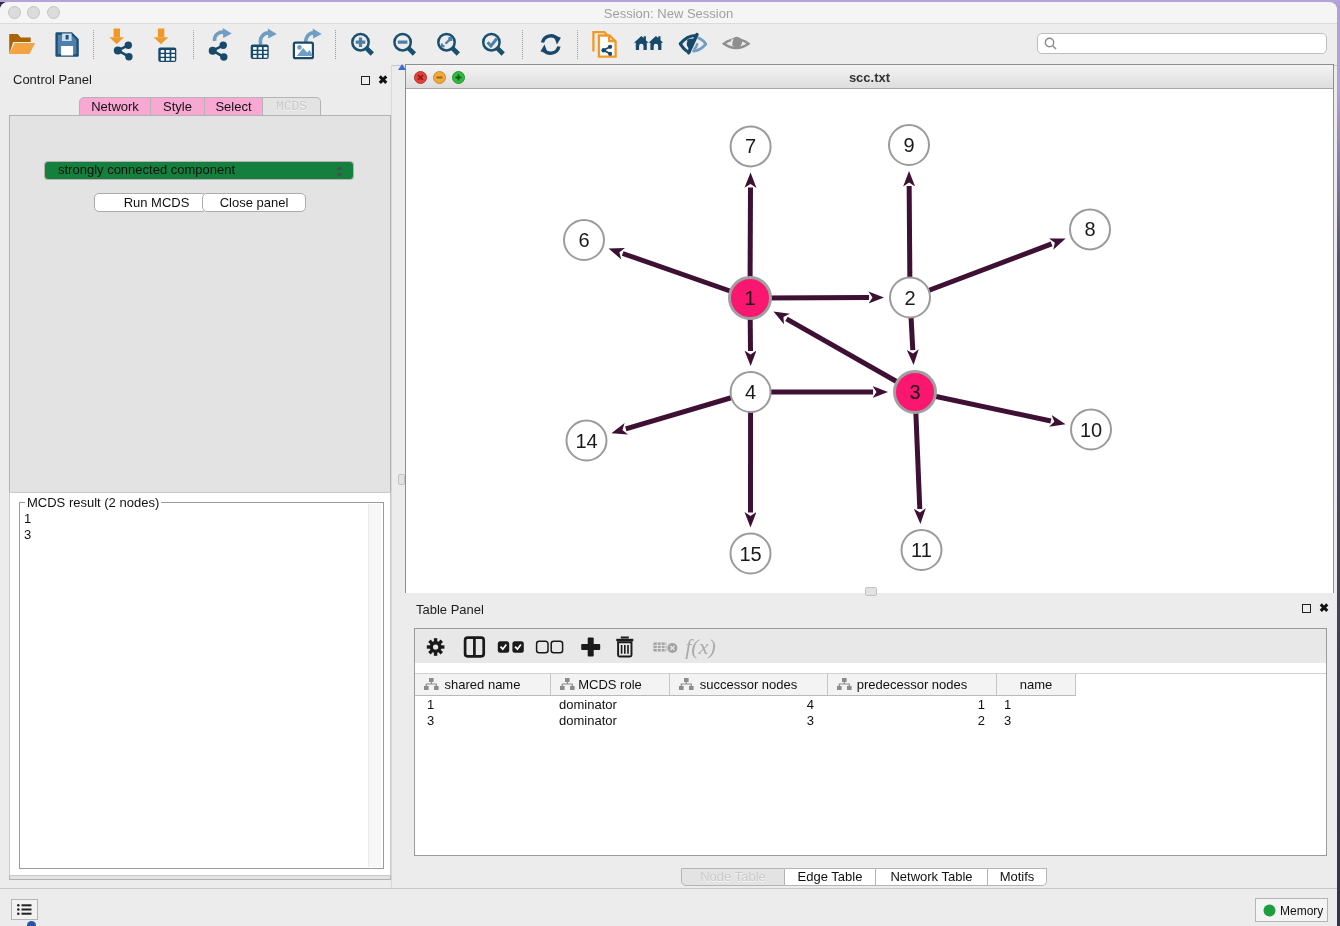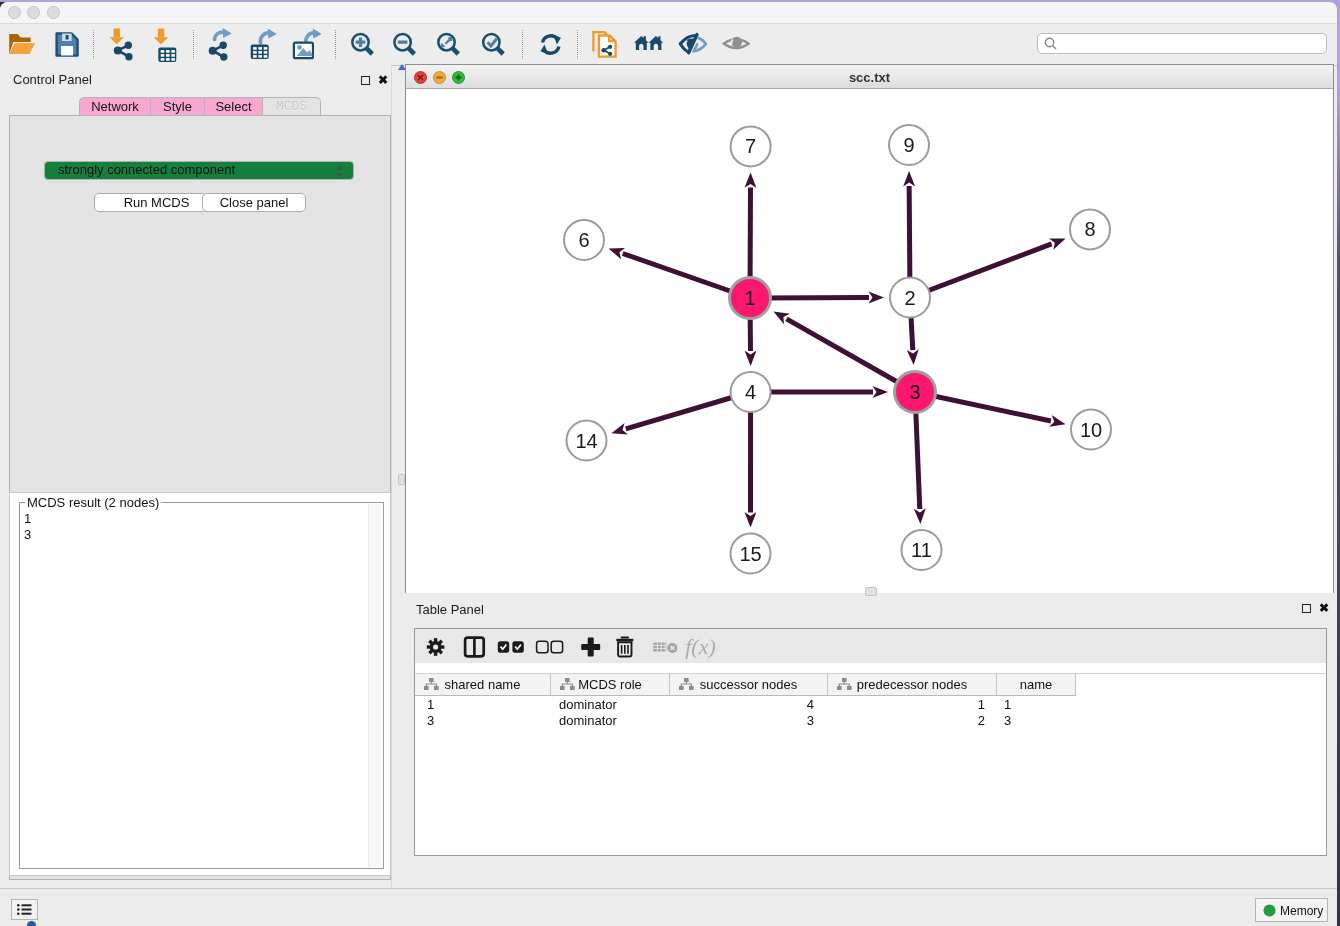--- a/index.html
+++ b/index.html
@@ -97,20 +97,21 @@
 </head>
 <body>
 <div id="bgstrip"></div>
 <div id="topstrip"></div>
 <div id="bluedot"></div>
 <div id="app">
   <div id="titlebar">
     <div class="tlight" style="left:8px;"></div>
     <div class="tlight" style="left:27px;"></div>
     <div class="tlight" style="left:47px;"></div>
+    <div id="apptitle">Session: New Session</div>
   </div>
   <div id="toolbar">
     <svg width="780" height="42" viewBox="0 0 780 42" style="position:absolute;left:0;top:0;">
 
       <g transform="translate(21.7,20.5)">
         <path d="M-12.5,9.5 V-10.5 H-4 L-1,-7 H9 V-2.5 H-8.5 Z" fill="#a96508"></path>
         <path d="M-12.5,9.5 L-7,-1.5 H13.5 L7.8,9.5 Z" fill="#f3a440"></path>
       </g>
 
       <g transform="translate(66.6,20.5)">
@@ -477,20 +478,26 @@
       <div class="trow" style="left:144px; top:68px;">dominator</div>
       <div class="trow" style="left:380px; top:68px; width:19px; text-align:right;">4</div>
       <div class="trow" style="left:551px; top:68px; width:19px; text-align:right;">1</div>
       <div class="trow" style="left:589px; top:68px;">1</div>
       <div class="trow" style="left:12px; top:84px;">3</div>
       <div class="trow" style="left:144px; top:84px;">dominator</div>
       <div class="trow" style="left:380px; top:84px; width:19px; text-align:right;">3</div>
       <div class="trow" style="left:551px; top:84px; width:19px; text-align:right;">2</div>
       <div class="trow" style="left:589px; top:84px;">3</div>
     </div>
+    <div class="tabrow" style="left:276px; top:275px;">
+      <div class="btab first gray" style="width:104px;">Node Table</div>
+      <div class="btab" style="width:91px;">Edge Table</div>
+      <div class="btab" style="width:112px;">Network Table</div>
+      <div class="btab last" style="width:59px;">Motifs</div>
+    </div>
   </div>
   <div id="statusbar">
     <div id="listbtn">
       <svg width="25" height="19" viewBox="0 0 25 19">
         <g fill="#222">
           <rect x="5" y="4" width="2.6" height="2.6" rx="1.3"></rect>
             <rect x="9.5" y="4.3" width="10" height="2"></rect>
           <rect x="5" y="8.2" width="2.6" height="2.6" rx="1.3"></rect>
             <rect x="9.5" y="8.5" width="10" height="2"></rect>
           <rect x="5" y="12.4" width="2.6" height="2.6" rx="1.3"></rect>

